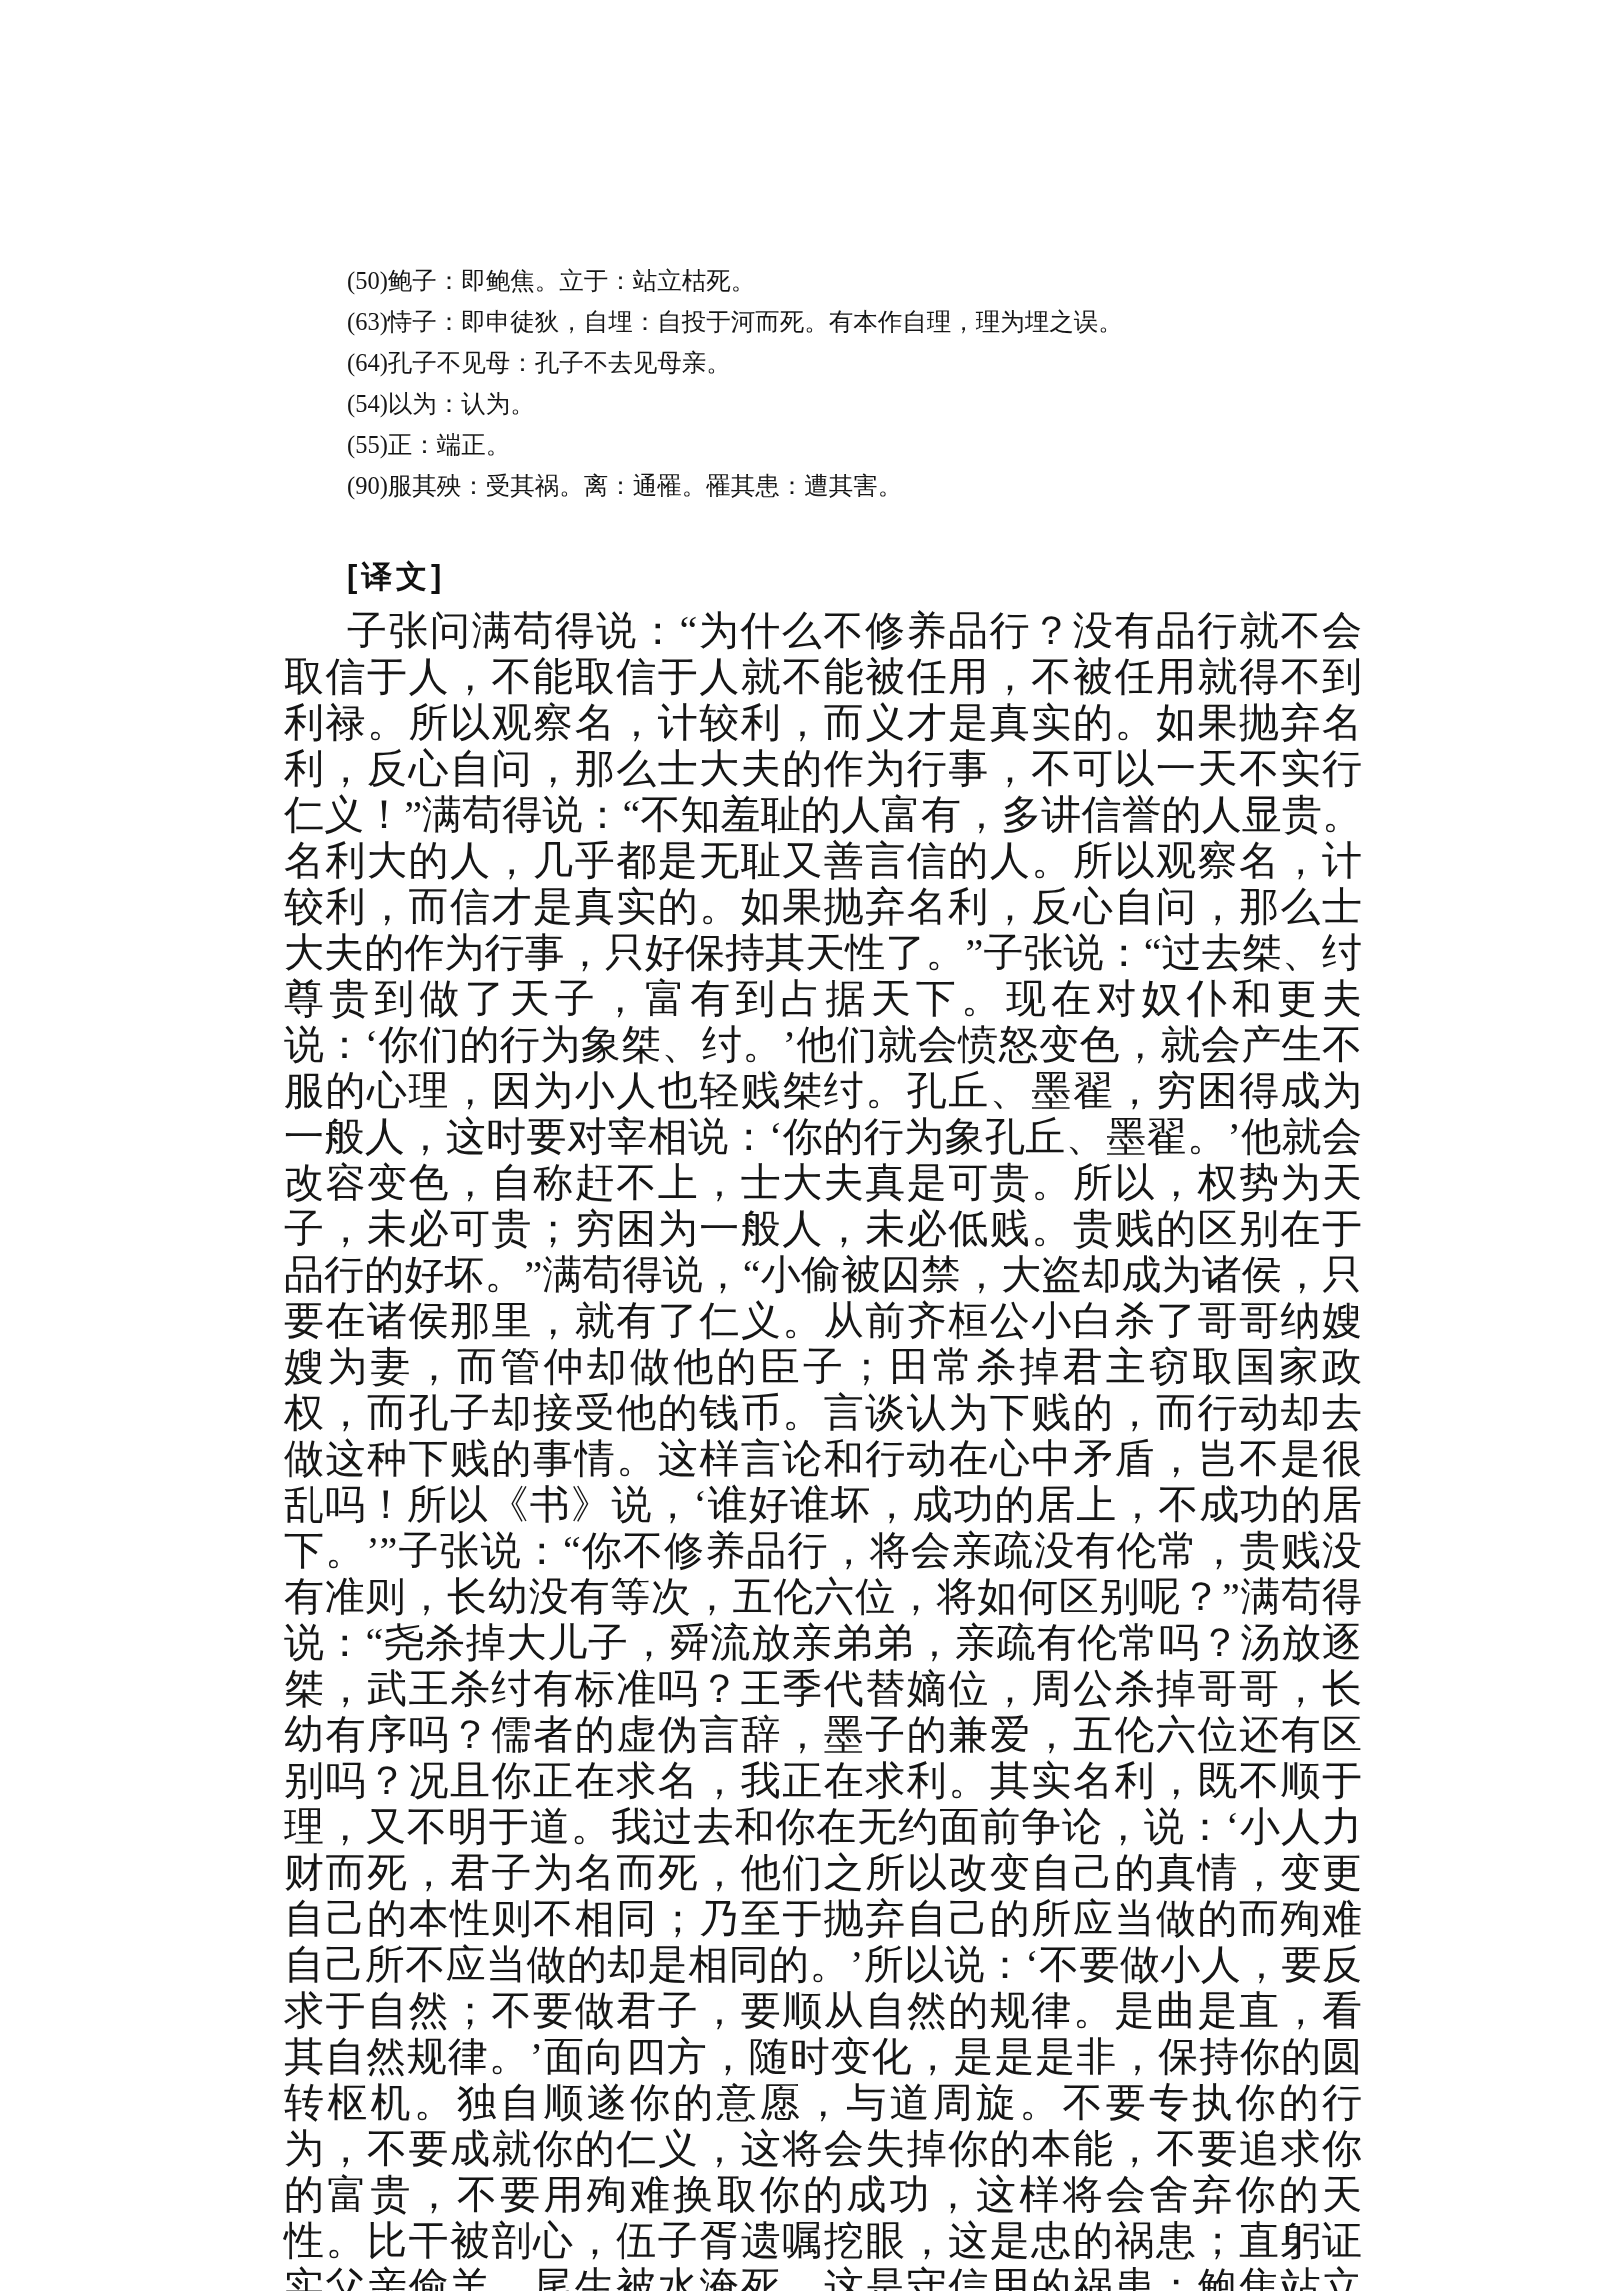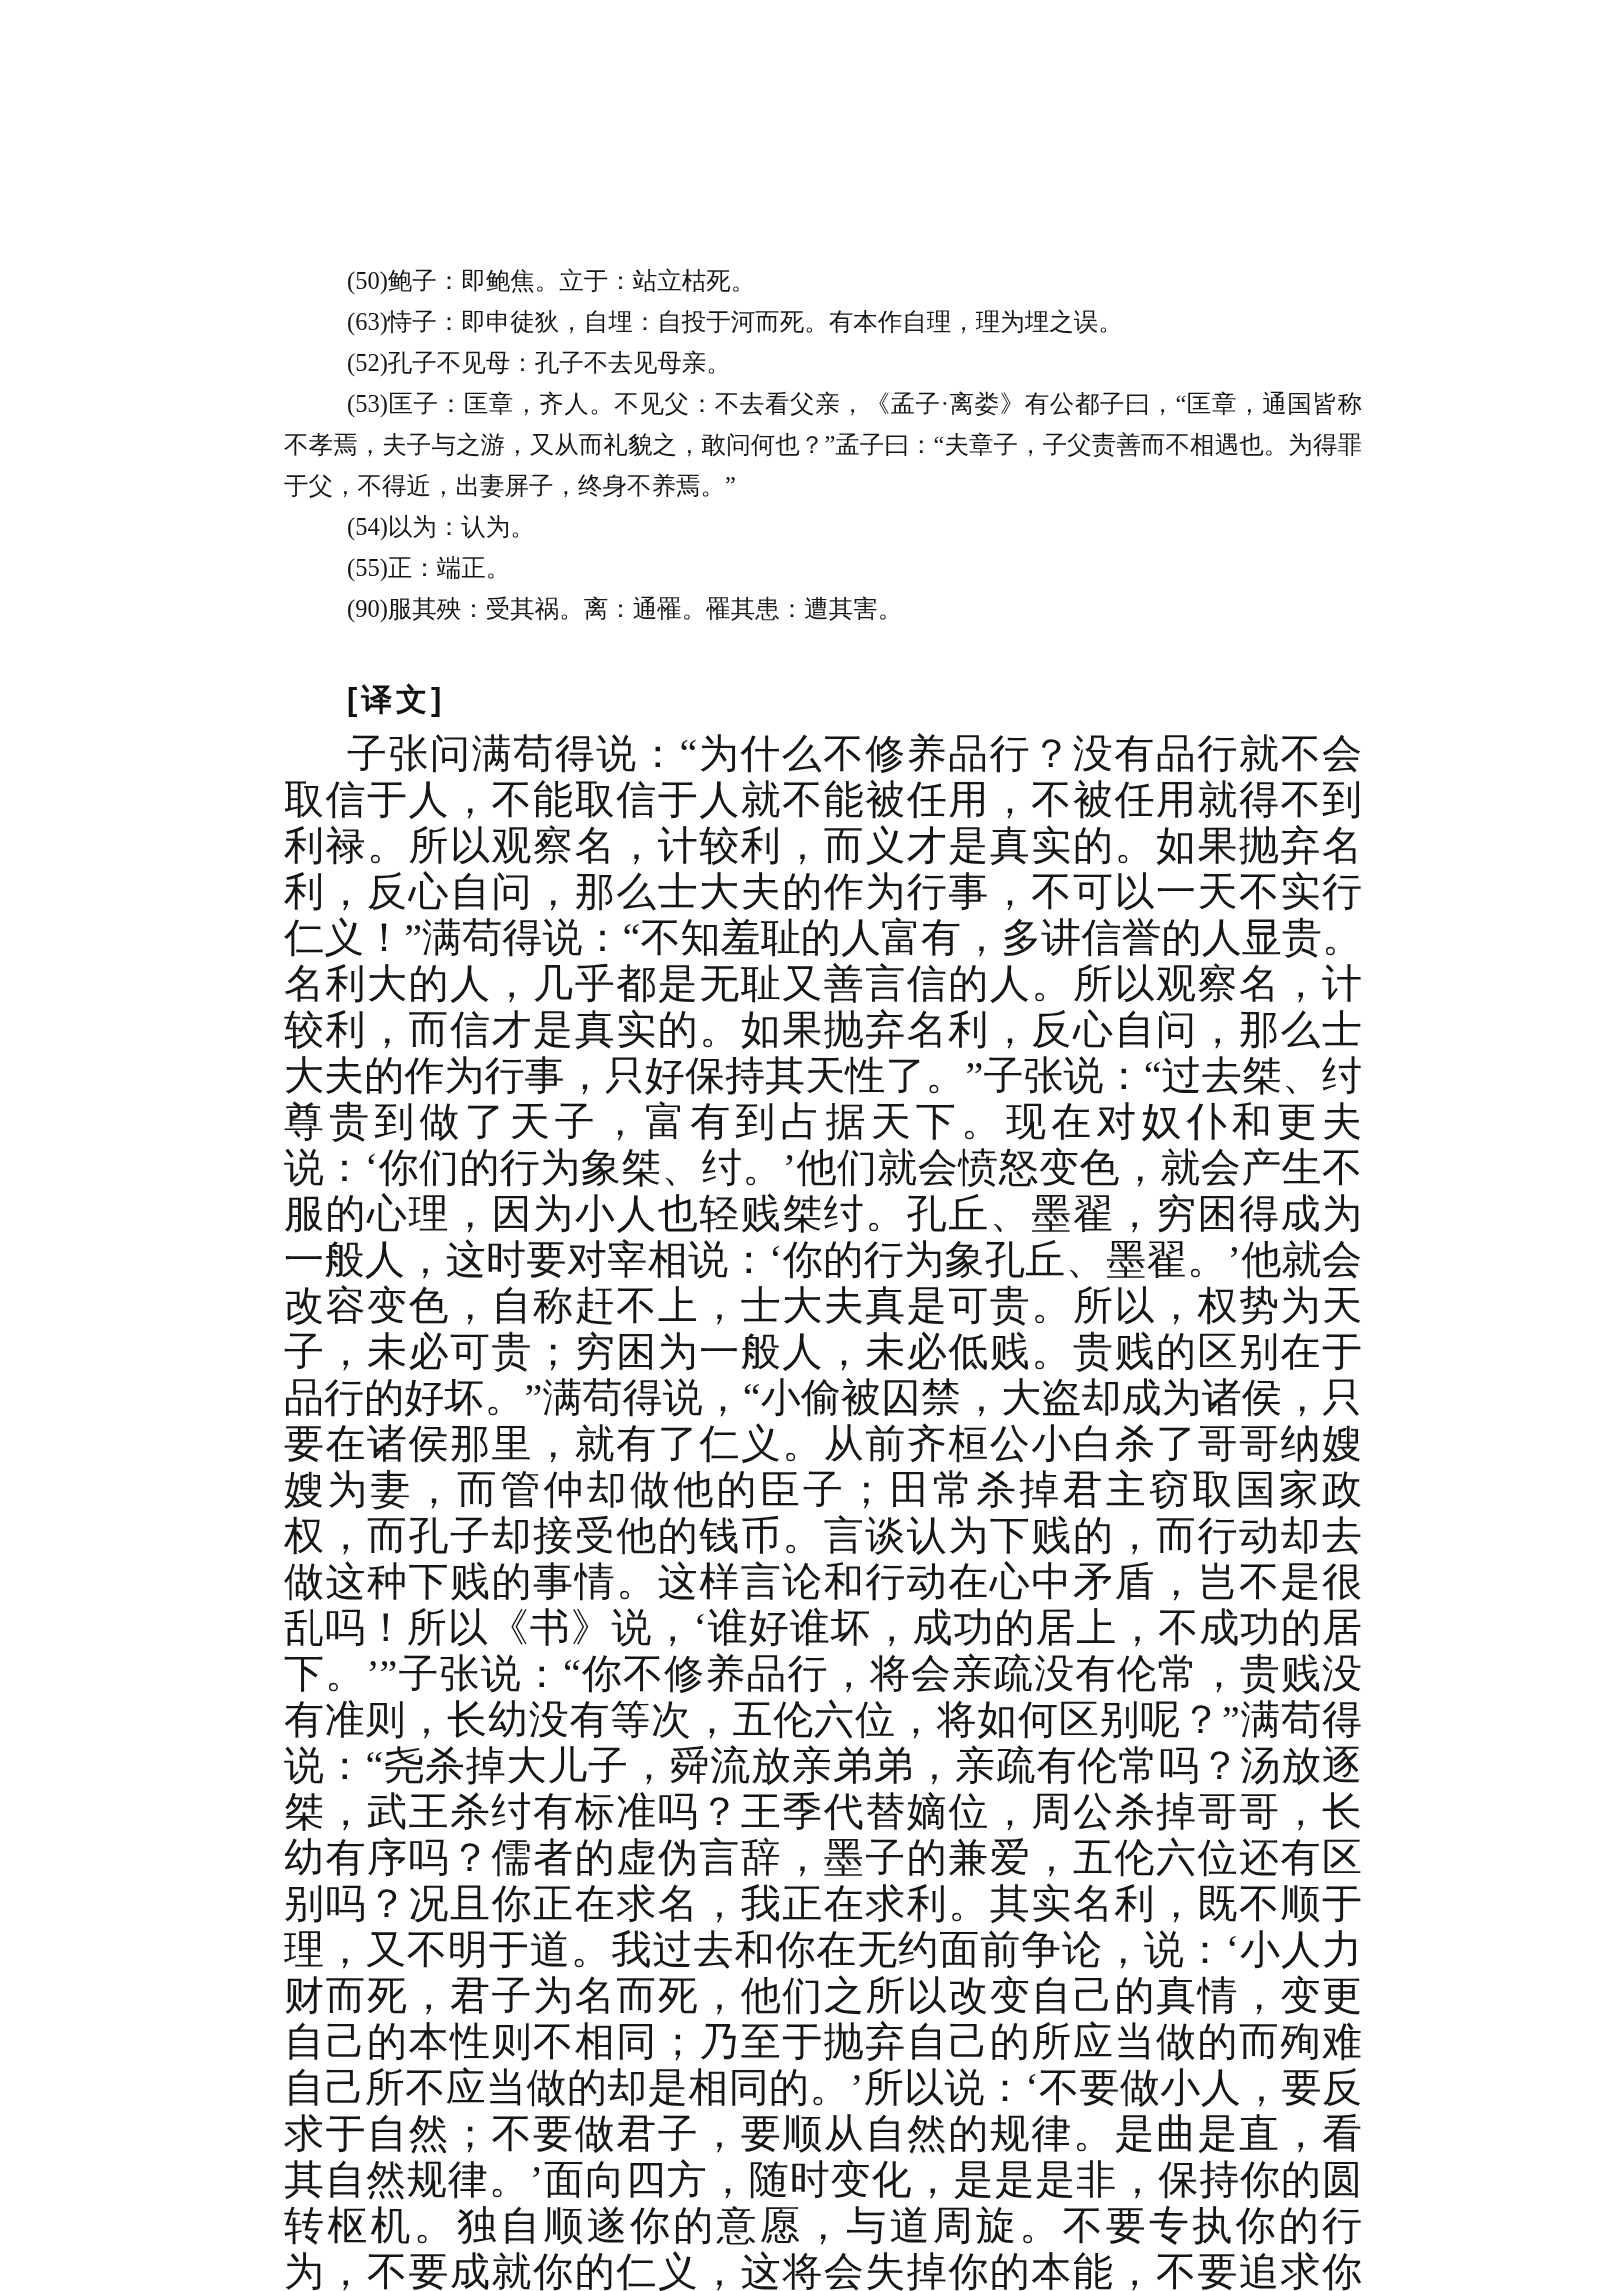--- a/index.html
+++ b/index.html
@@ -53,22 +53,21 @@
 </style>
 </head>
 <body>
 
 <div class="page">
   <div class="content">
 
     <section class="notes">
       <p>(50)鲍子：即鲍焦。立于：站立枯死。</p>
       <p>(63)恃子：即申徒狄，自埋：自投于河而死。有本作自理，理为埋之误。</p>
-      <p>(52)孔子不见母：孔子不去见母亲。</p>
-      <p>(53)匡子：匡章，齐人。不见父：不去看父亲，《孟子·离娄》有公都子曰，“匡章，通国皆称不孝焉，夫子与之游，又从而礼貌之，敢问何也？”孟子曰：“夫章子，子父责善而不相遇也。为得罪于父，不得近，出妻屏子，终身不养焉。”</p>
+      <p>(64)孔子不见母：孔子不去见母亲。</p>
       <p>(54)以为：认为。</p>
       <p>(55)正：端正。</p>
       <p>(90)服其殃：受其祸。离：通罹。罹其患：遭其害。</p>
     </section>
 
     <h2 class="yiwen-header">[译文]</h2>
 
     <p class="translation">子张问满苟得说：“为什么不修养品行？没有品行就不会取信于人，不能取信于人就不能被任用，不被任用就得不到利禄。所以观察名，计较利，而义才是真实的。如果抛弃名利，反心自问，那么士大夫的作为行事，不可以一天不实行仁义！”满苟得说：“不知羞耻的人富有，多讲信誉的人显贵。名利大的人，几乎都是无耻又善言信的人。所以观察名，计较利，而信才是真实的。如果抛弃名利，反心自问，那么士大夫的作为行事，只好保持其天性了。”子张说：“过去桀、纣尊贵到做了天子，富有到占据天下。现在对奴仆和更夫说：‘你们的行为象桀、纣。’他们就会愤怒变色，就会产生不服的心理，因为小人也轻贱桀纣。孔丘、墨翟，穷困得成为一般人，这时要对宰相说：‘你的行为象孔丘、墨翟。’他就会改容变色，自称赶不上，士大夫真是可贵。所以，权势为天子，未必可贵；穷困为一般人，未必低贱。贵贱的区别在于品行的好坏。”满苟得说，“小偷被囚禁，大盗却成为诸侯，只要在诸侯那里，就有了仁义。从前齐桓公小白杀了哥哥纳嫂嫂为妻，而管仲却做他的臣子；田常杀掉君主窃取国家政权，而孔子却接受他的钱币。言谈认为下贱的，而行动却去做这种下贱的事情。这样言论和行动在心中矛盾，岂不是很乱吗！所以《书》说，‘谁好谁坏，成功的居上，不成功的居下。’”子张说：“你不修养品行，将会亲疏没有伦常，贵贱没有准则，长幼没有等次，五伦六位，将如何区别呢？”满苟得说：“尧杀掉大儿子，舜流放亲弟弟，亲疏有伦常吗？汤放逐桀，武王杀纣有标准吗？王季代替嫡位，周公杀掉哥哥，长幼有序吗？儒者的虚伪言辞，墨子的兼爱，五伦六位还有区别吗？况且你正在求名，我正在求利。其实名利，既不顺于理，又不明于道。我过去和你在无约面前争论，说：‘小人力财而死，君子为名而死，他们之所以改变自己的真情，变更自己的本性则不相同；乃至于抛弃自己的所应当做的而殉难自己所不应当做的却是相同的。’所以说：‘不要做小人，要反求于自然；不要做君子，要顺从自然的规律。是曲是直，看其自然规律。’面向四方，随时变化，是是是非，保持你的圆转枢机。独自顺遂你的意愿，与道周旋。不要专执你的行为，不要成就你的仁义，这将会失掉你的本能，不要追求你的富贵，不要用殉难换取你的成功，这样将会舍弃你的天性。比干被剖心，伍子胥遗嘱挖眼，这是忠的祸患；直躬证实父亲偷羊，尾生被水淹死，这是守信用的祸患；鲍焦站立枯死，申徒狄投河自杀，这是清廉的祸患；孔子见不到母亲，匡子见不到父亲，这是义的过失。这些事情从上代传下来，下代还要传下来，以此为士大夫，端正言论，必定实行，所以才遭到它的灾殃，受到它的祸患。”</p>
 
   </div>

